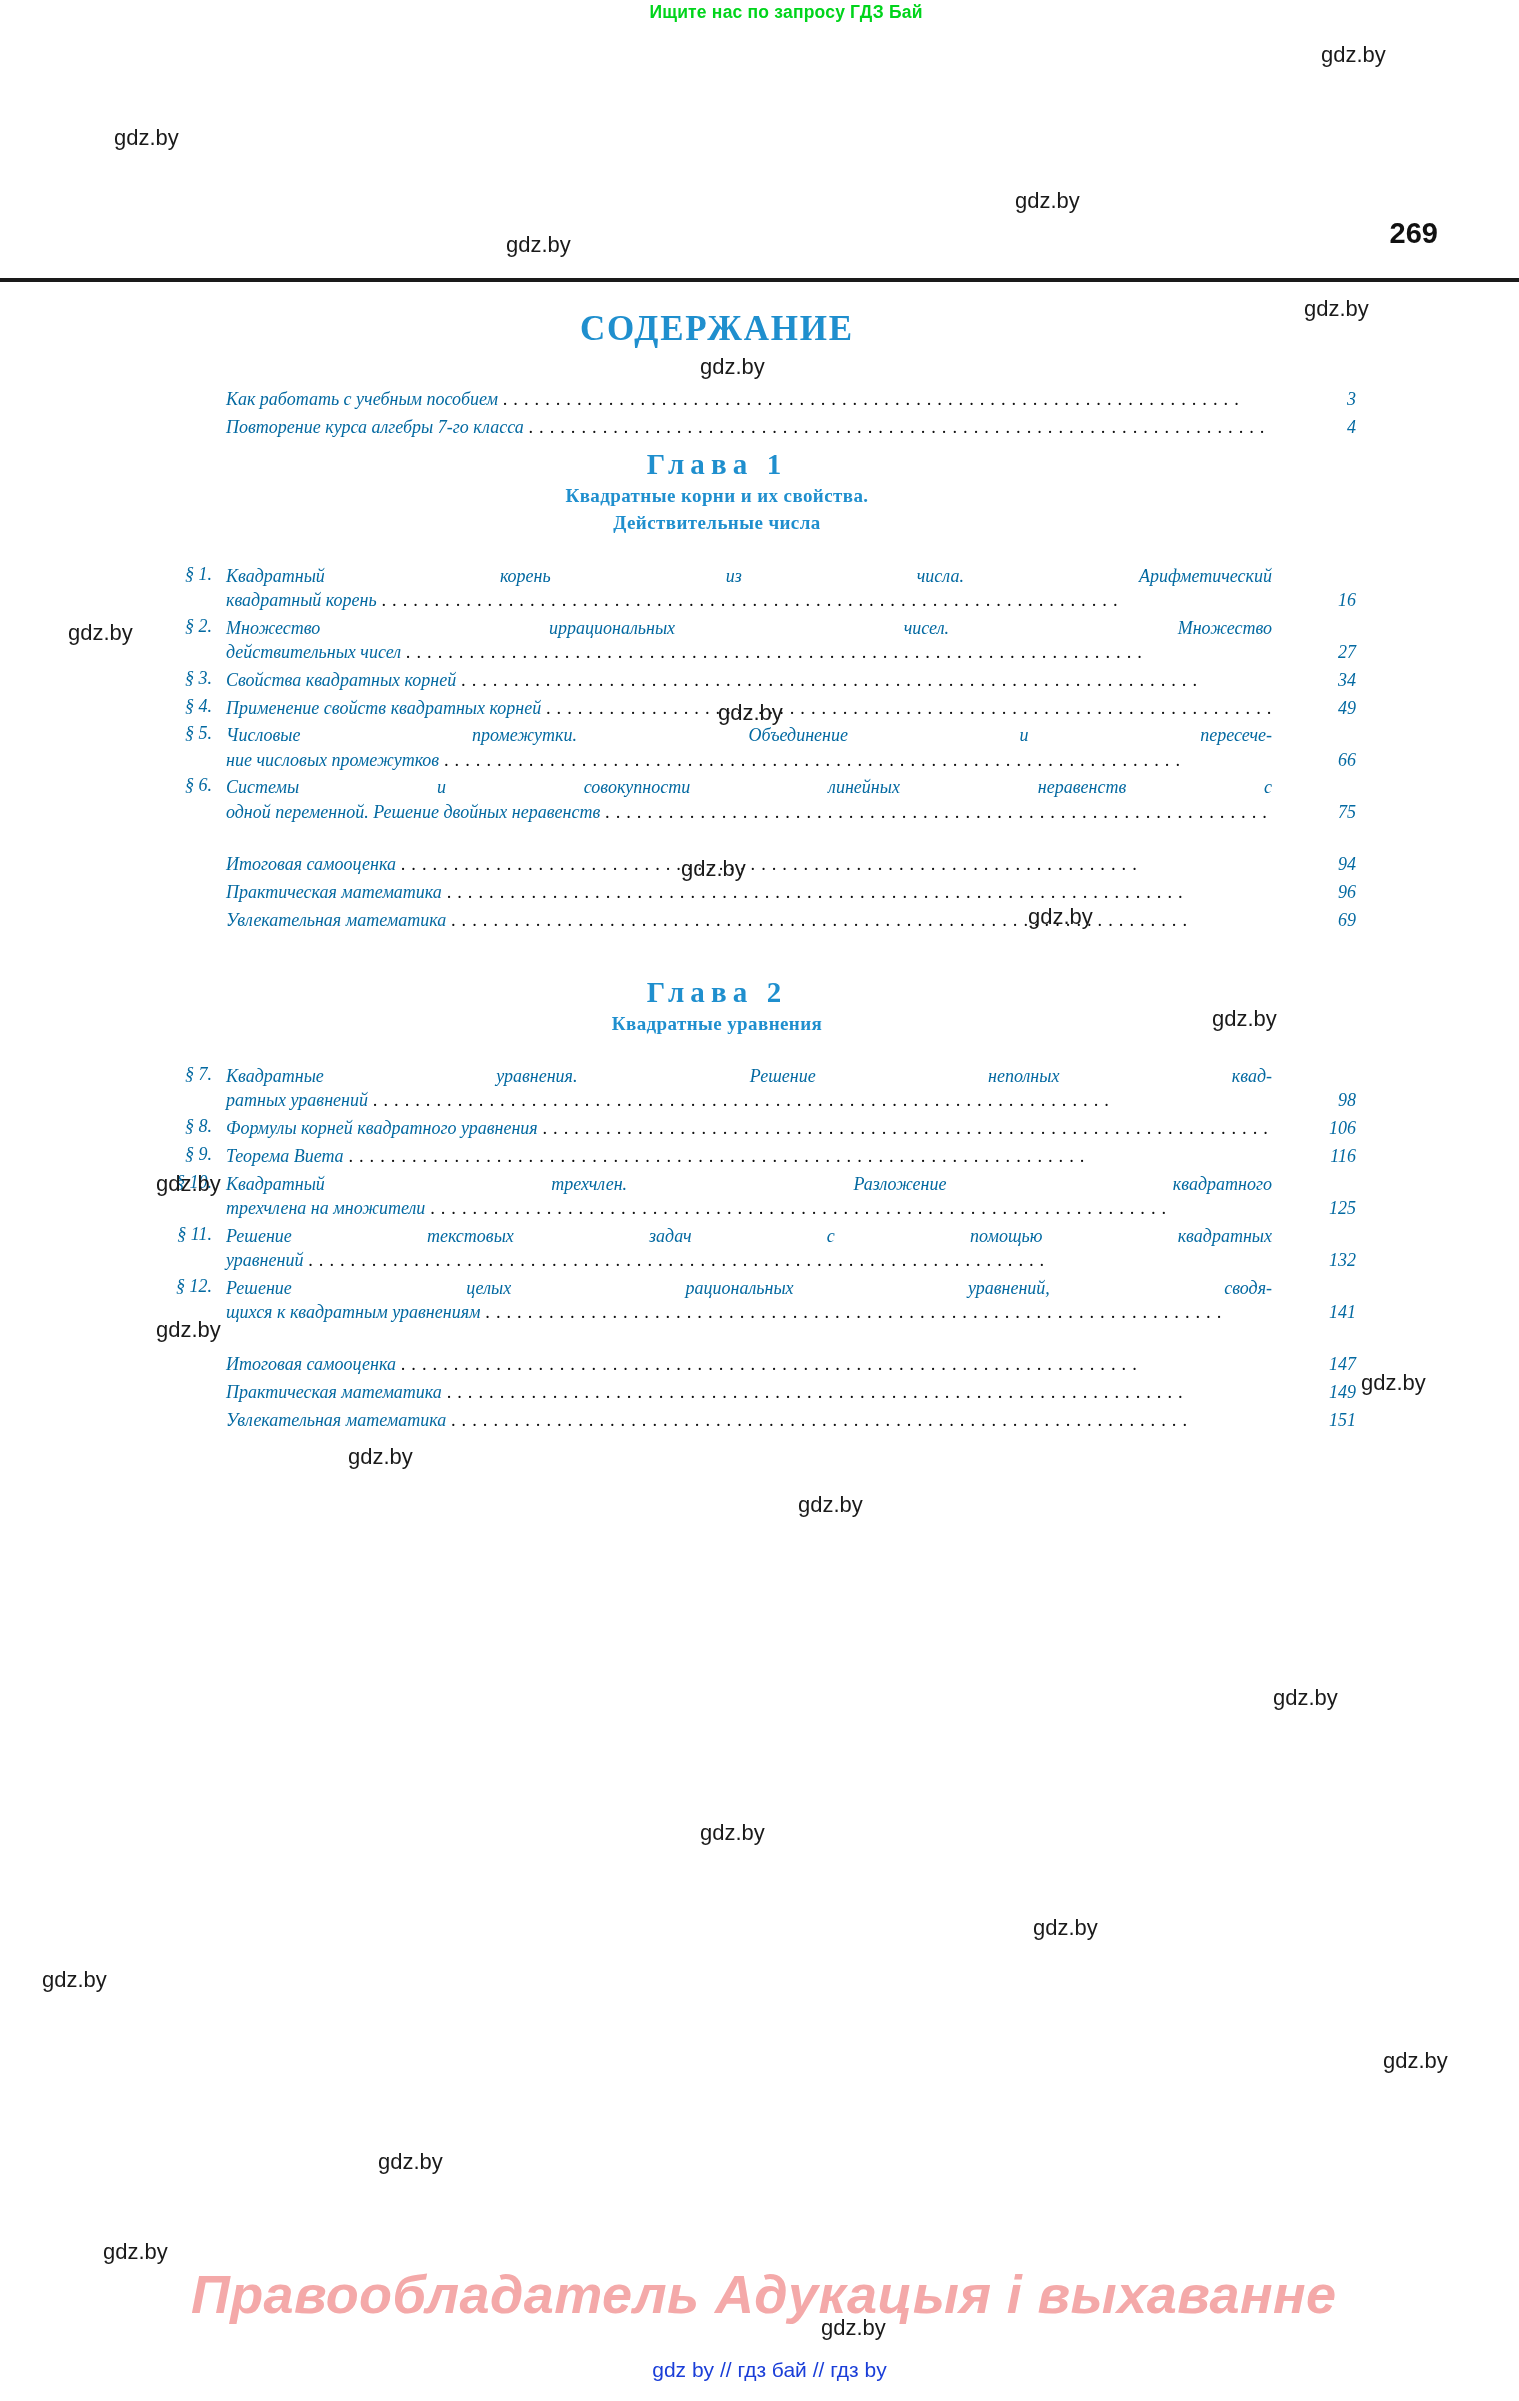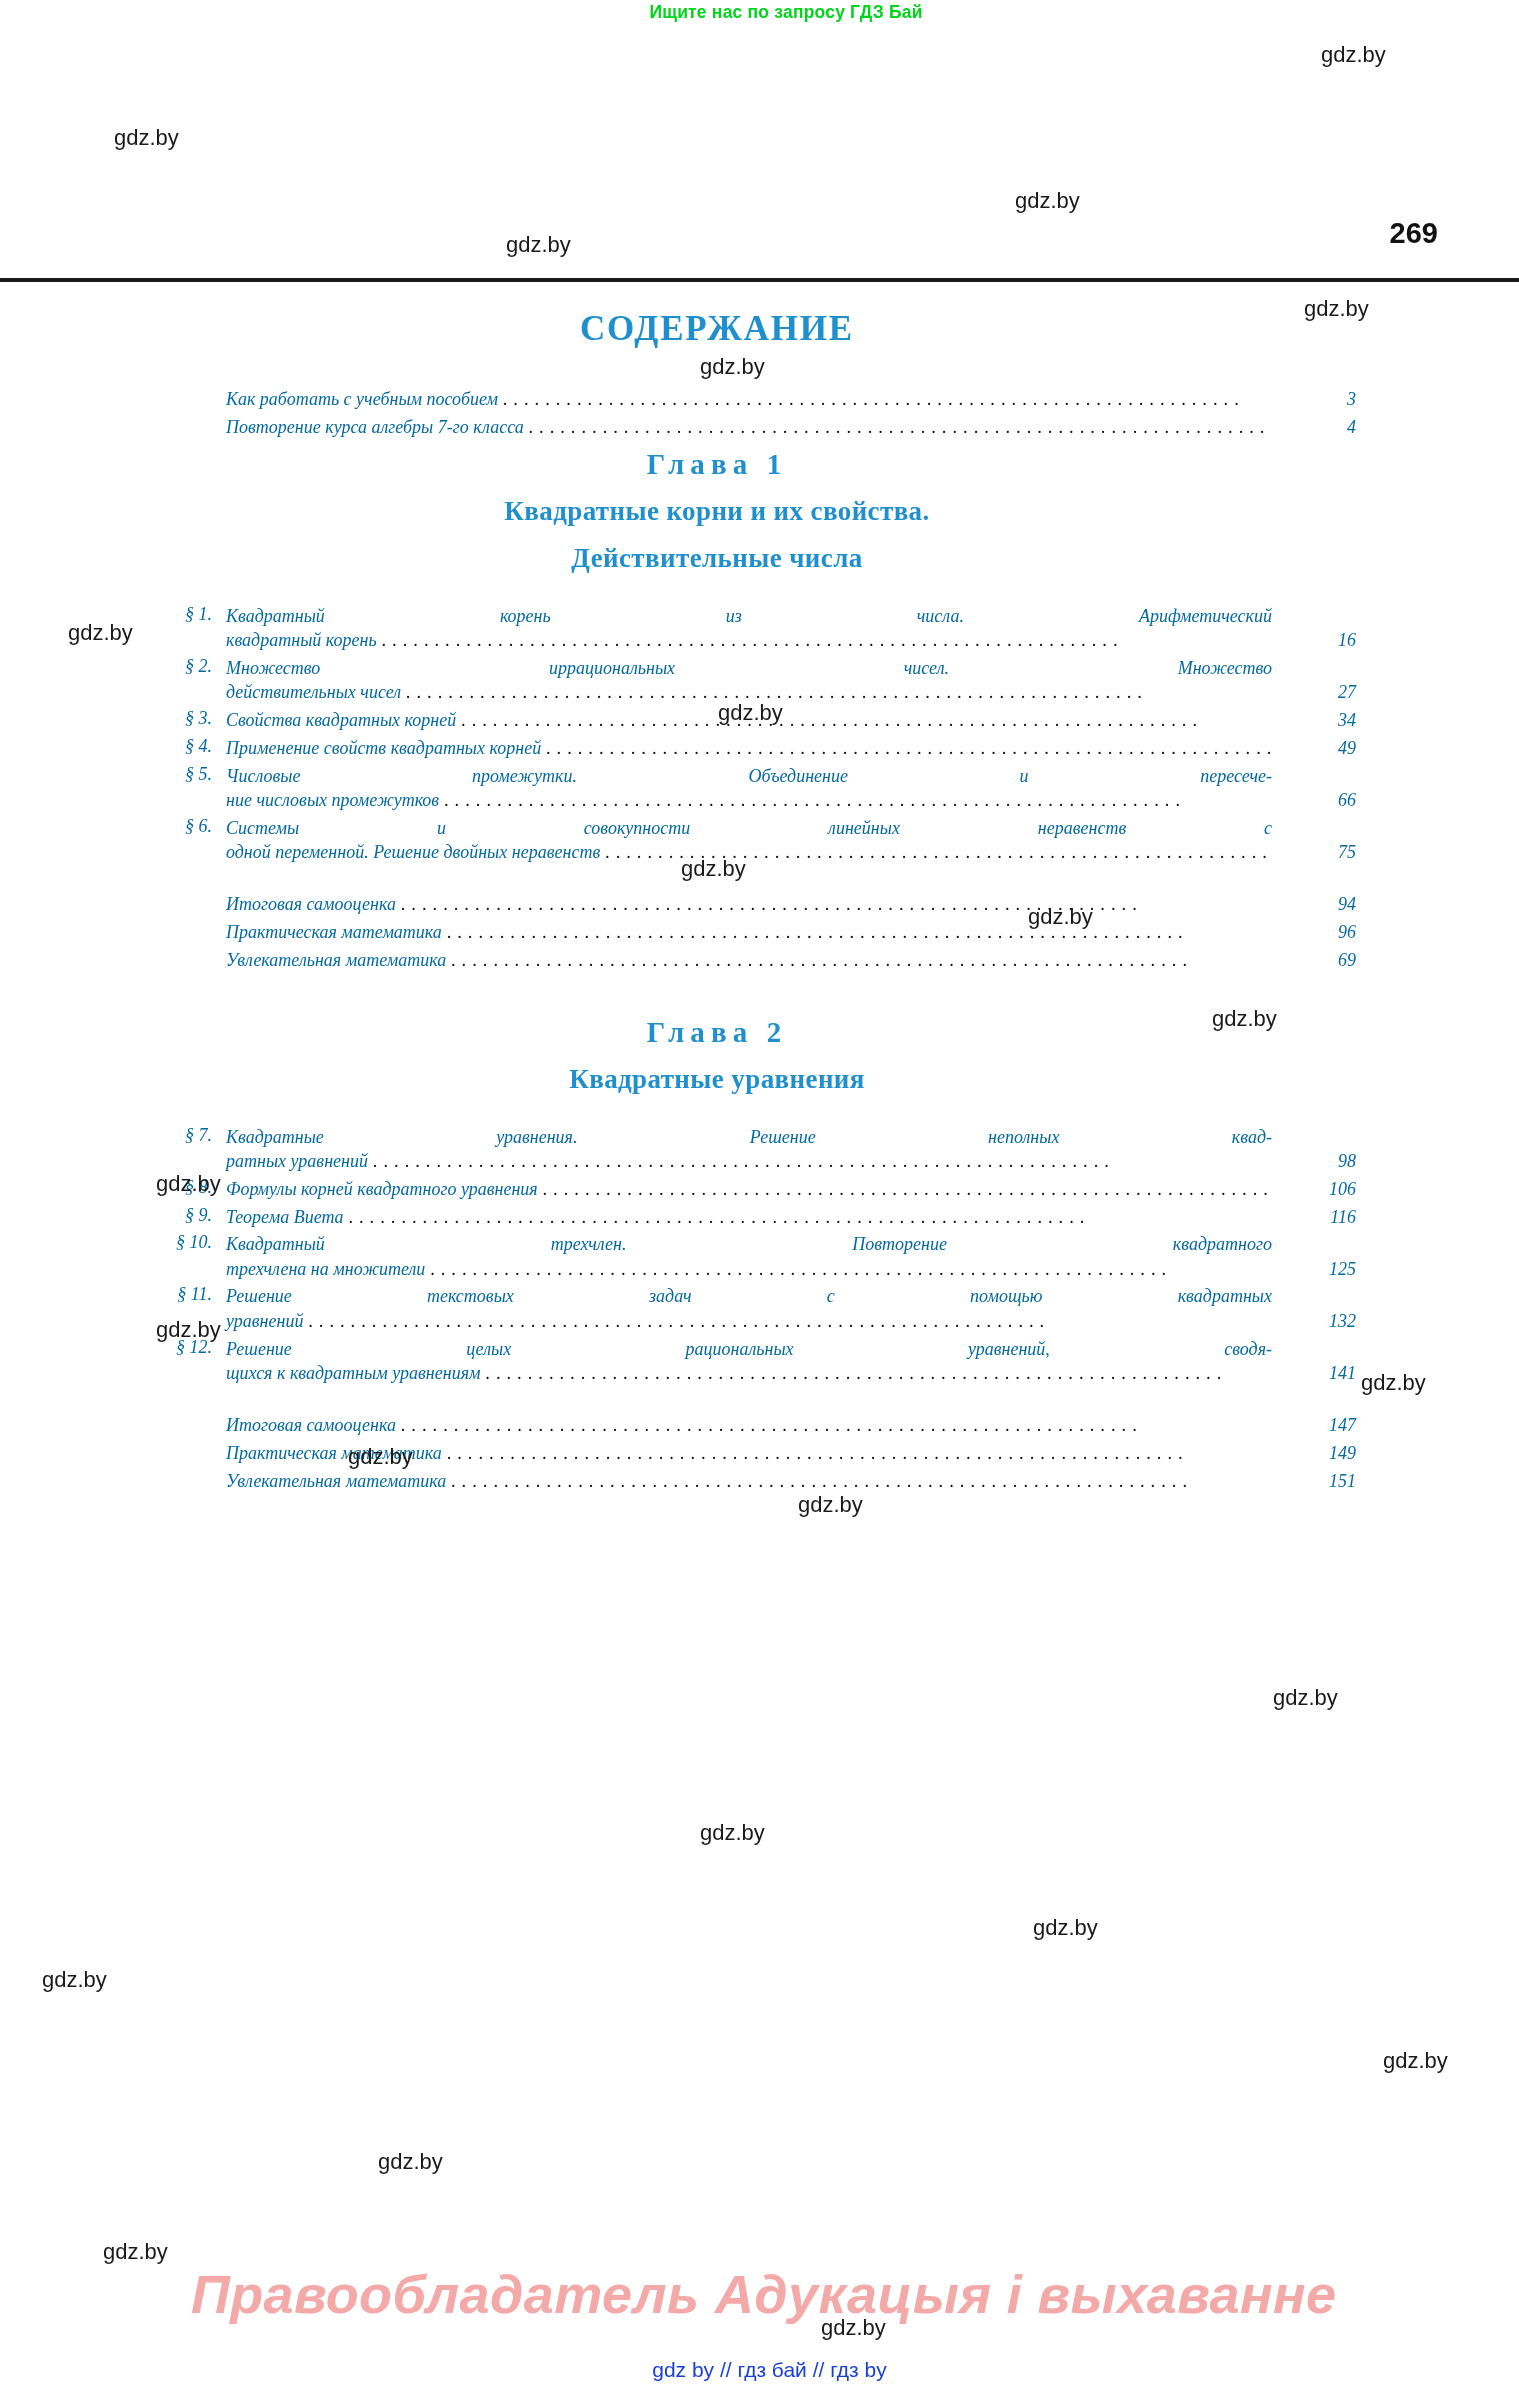--- a/index.html
+++ b/index.html
@@ -74,24 +74,24 @@
     color: #1f8fce;
     font-weight: bold;
     padding-right: 53px;
   }
   .chapter-label {
     font-size: 29px;
     letter-spacing: 6.1px;
     margin-top: 8.8px;
   }
   .chapter-name {
-    font-size: 27px;
+    font-size: 19px;
     line-height: 1.28;
     letter-spacing: 0.4px;
-    margin-top: 13px;
+    margin-top: 3px;
   }
 
   .entries { margin: 0; padding: 0; }
 
   .entry {
     position: relative;
     display: flex;
     align-items: flex-start;
     font-size: 18px;
     color: #0369a1;
@@ -378,21 +378,21 @@
                 <span class="txt">Теорема Виета</span>
                 <span class="leader"></span>
                 <span class="pg">116</span>
               </div>
             </div>
           </div>
           <div class="entry">
             <div class="sec">§ 10.</div>
             <div class="body">
               <div class="line">
-                <span class="txt justify">Квадратный трехчлен. Повторение квадратного</span>
+                <span class="txt justify">Квадратный трехчлен. Разложение квадратного</span>
                 <span class="pg blank"></span>
               </div>
               <div class="line">
                 <span class="txt">трехчлена на множители</span>
                 <span class="leader"></span>
                 <span class="pg">125</span>
               </div>
             </div>
           </div>
           <div class="entry">

